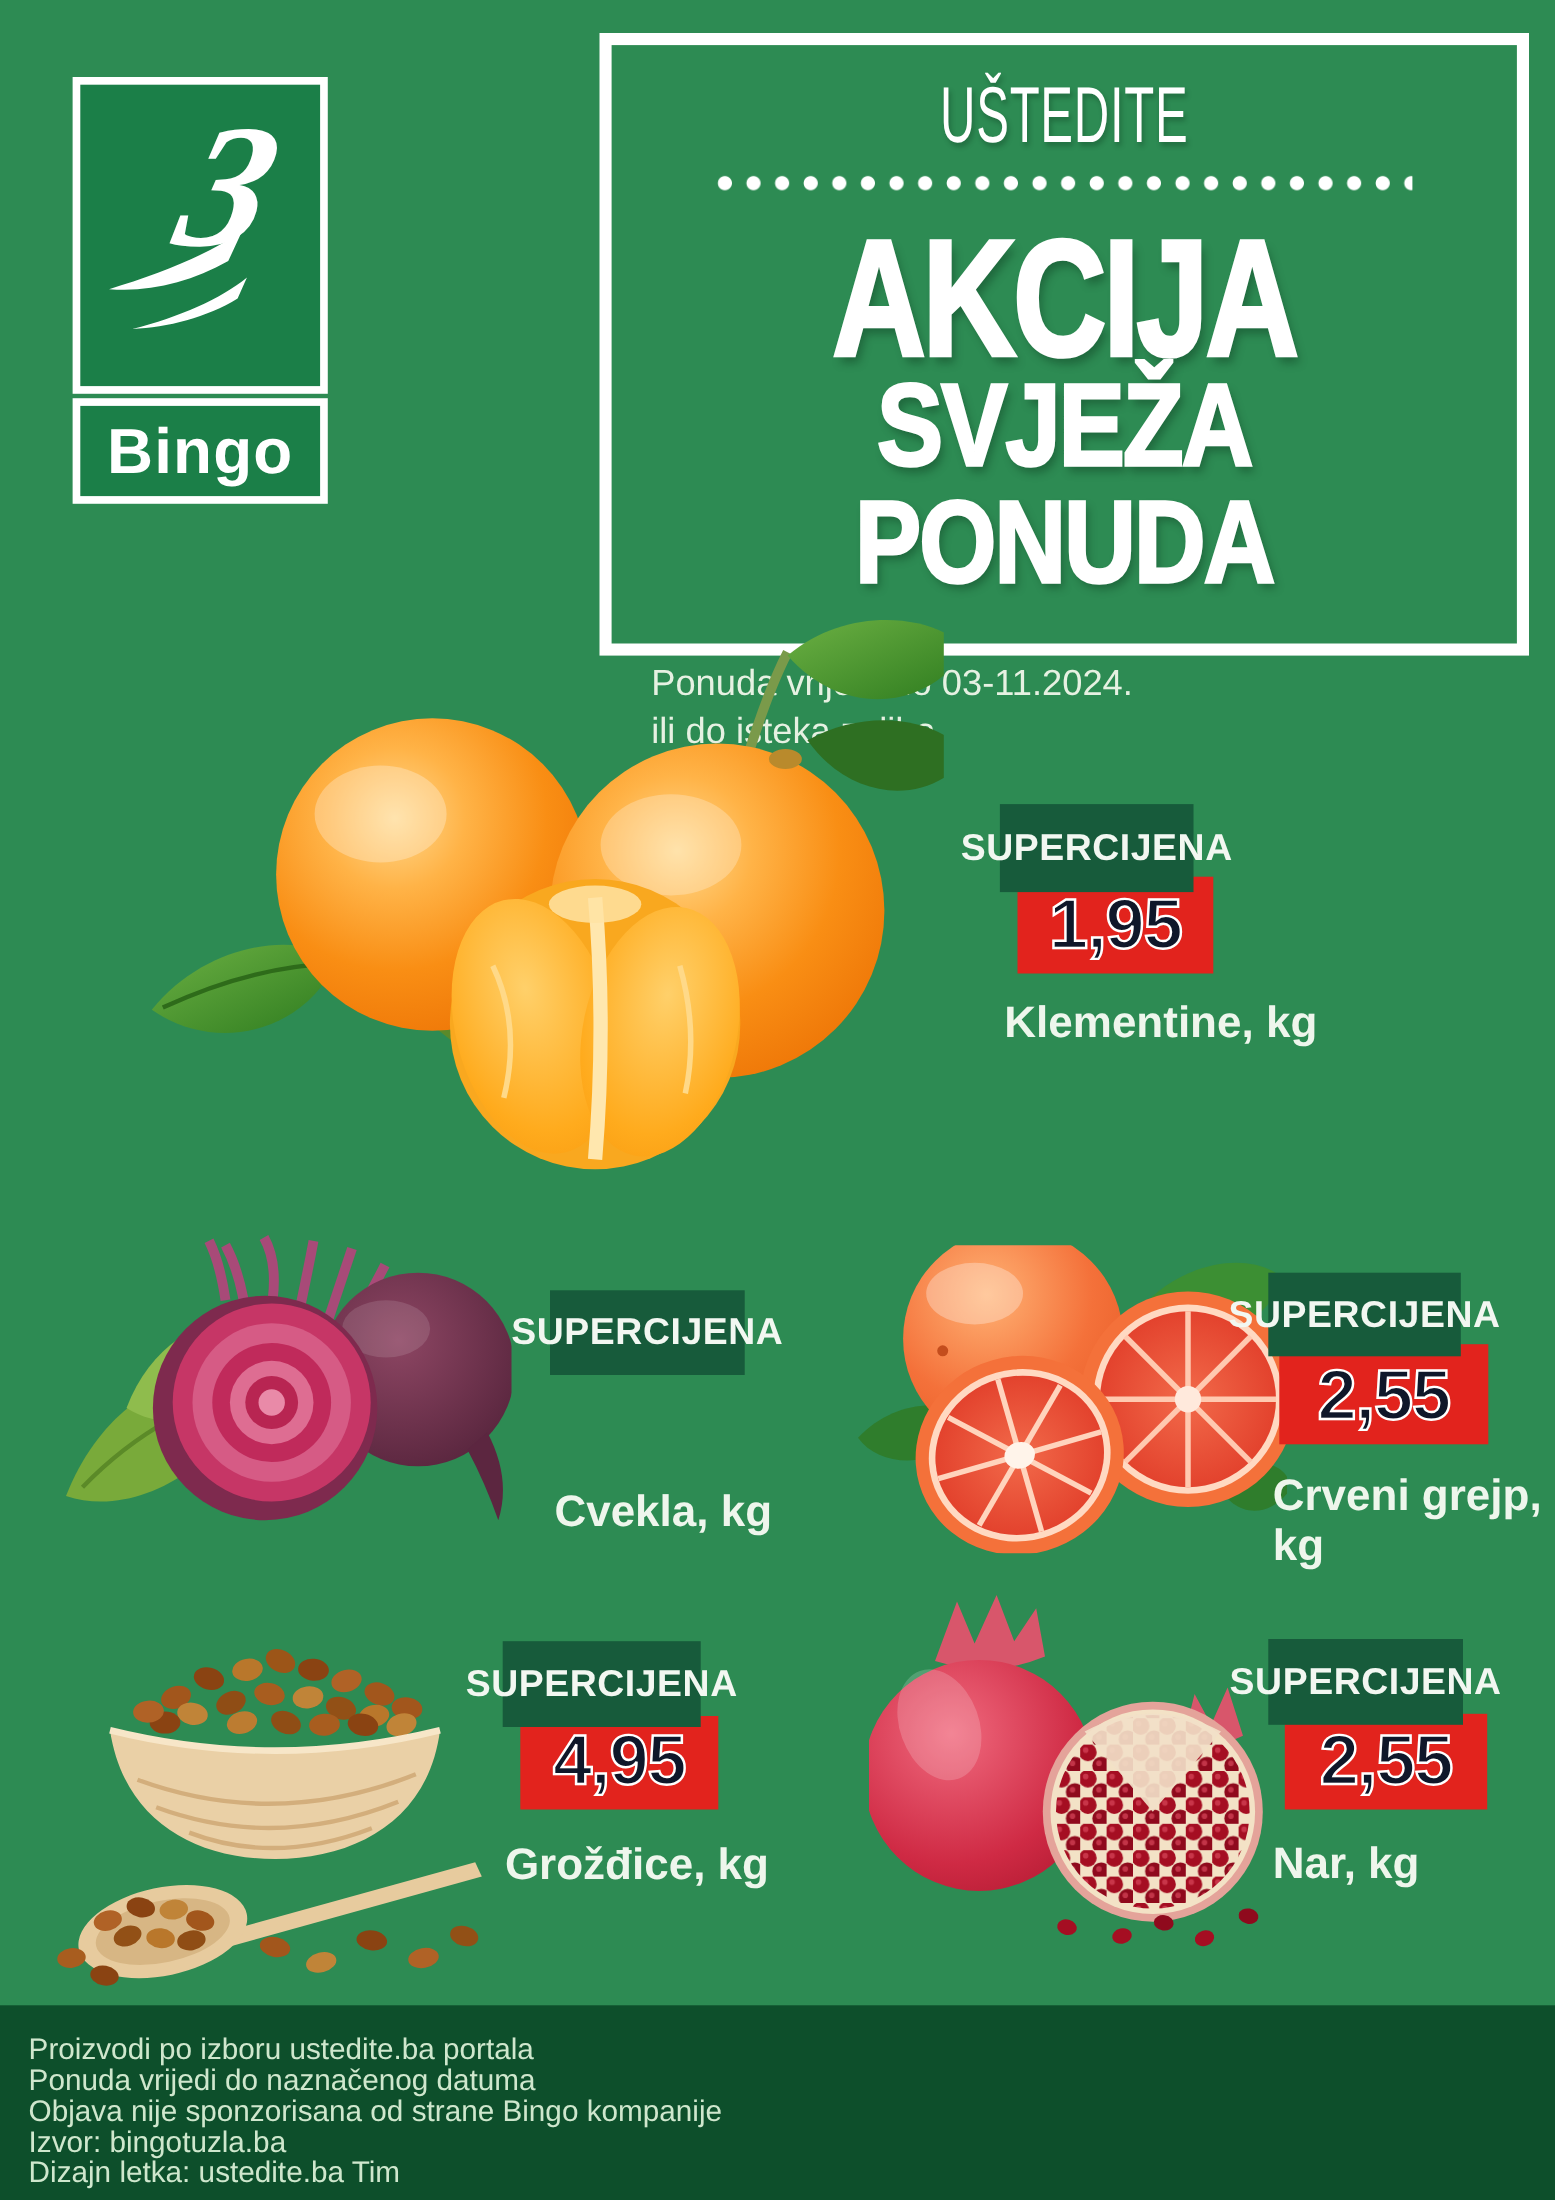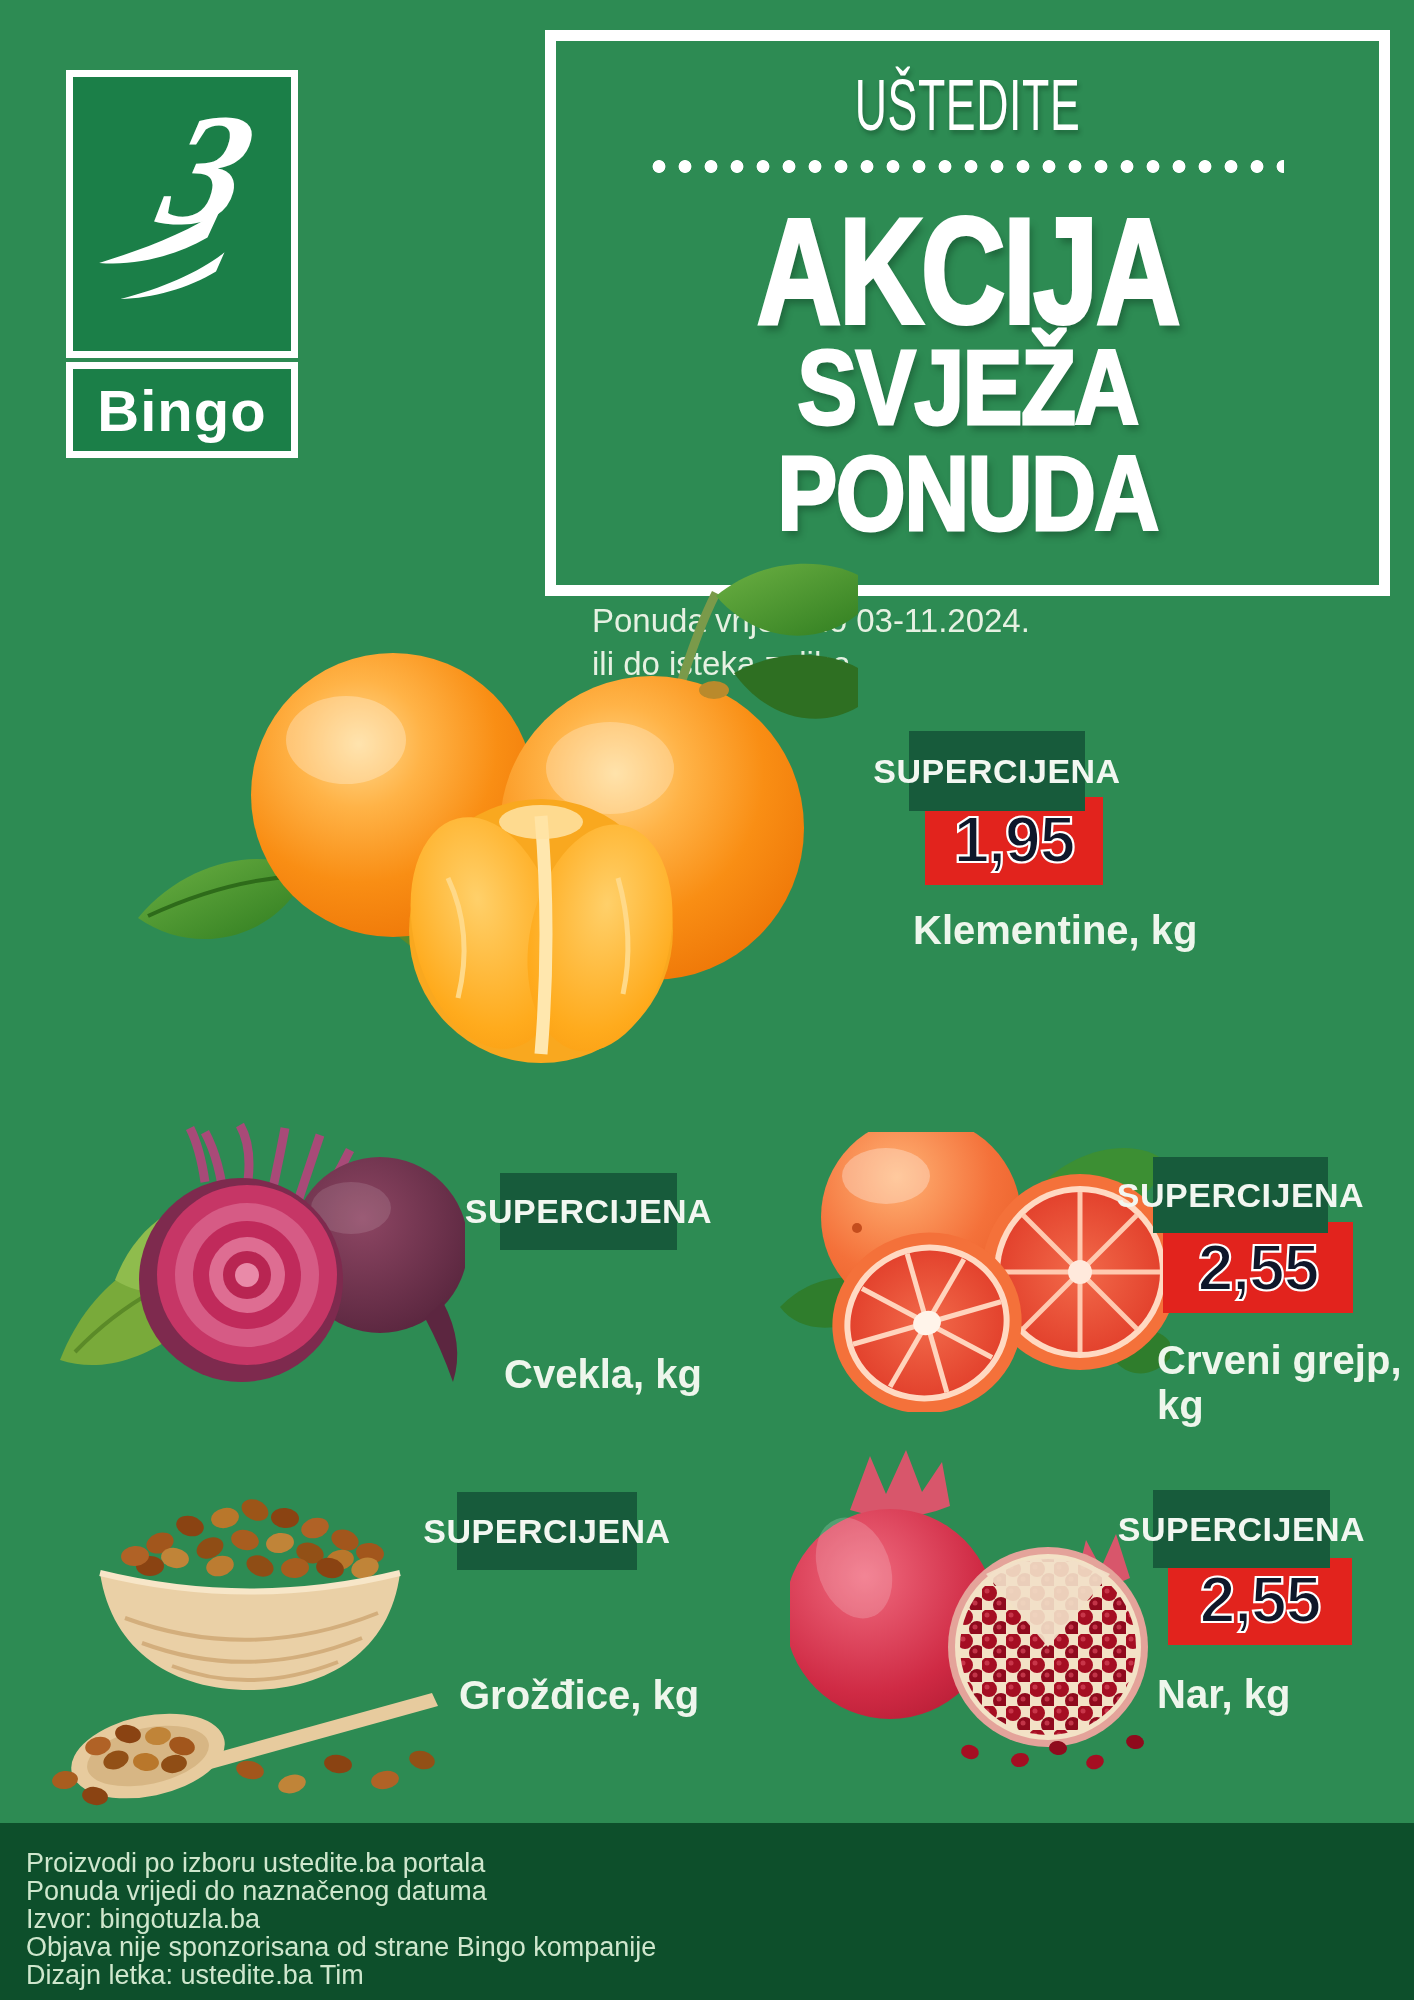--- a/index.html
+++ b/index.html
@@ -339,36 +339,39 @@
 
   <div class="price-red r3">
       <span>2,55</span>
     </div>
   <div class="badge-green g3">
     <span>SUPER</span>
     <span>CIJENA</span>
   </div>
   <div class="product-label l3">Crveni grejp, kg</div>
 
+  <div class="price-red r4">
+      <span>4,95</span>
+    </div>
   <div class="badge-green g4">
     <span>SUPER</span>
     <span>CIJENA</span>
   </div>
   <div class="product-label l4">Grožđice, kg</div>
 
   <div class="price-red r5">
       <span>2,55</span>
     </div>
   <div class="badge-green g5">
     <span>SUPER</span>
     <span>CIJENA</span>
   </div>
   <div class="product-label l5">Nar, kg</div>
 
   <div class="footer">
     <div>Proizvodi po izboru ustedite.ba portala</div>
     <div>Ponuda vrijedi do naznačenog datuma</div>
+    <div>Objava nije sponzorisana od strane Bingo kompanije</div>
     <div>Izvor: bingotuzla.ba</div>
-    <div>Objava nije sponzorisana od strane Bingo kompanije</div>
     <div>Dizajn letka: ustedite.ba Tim</div>
   </div>
 
 </div>
 
 </body></html>

